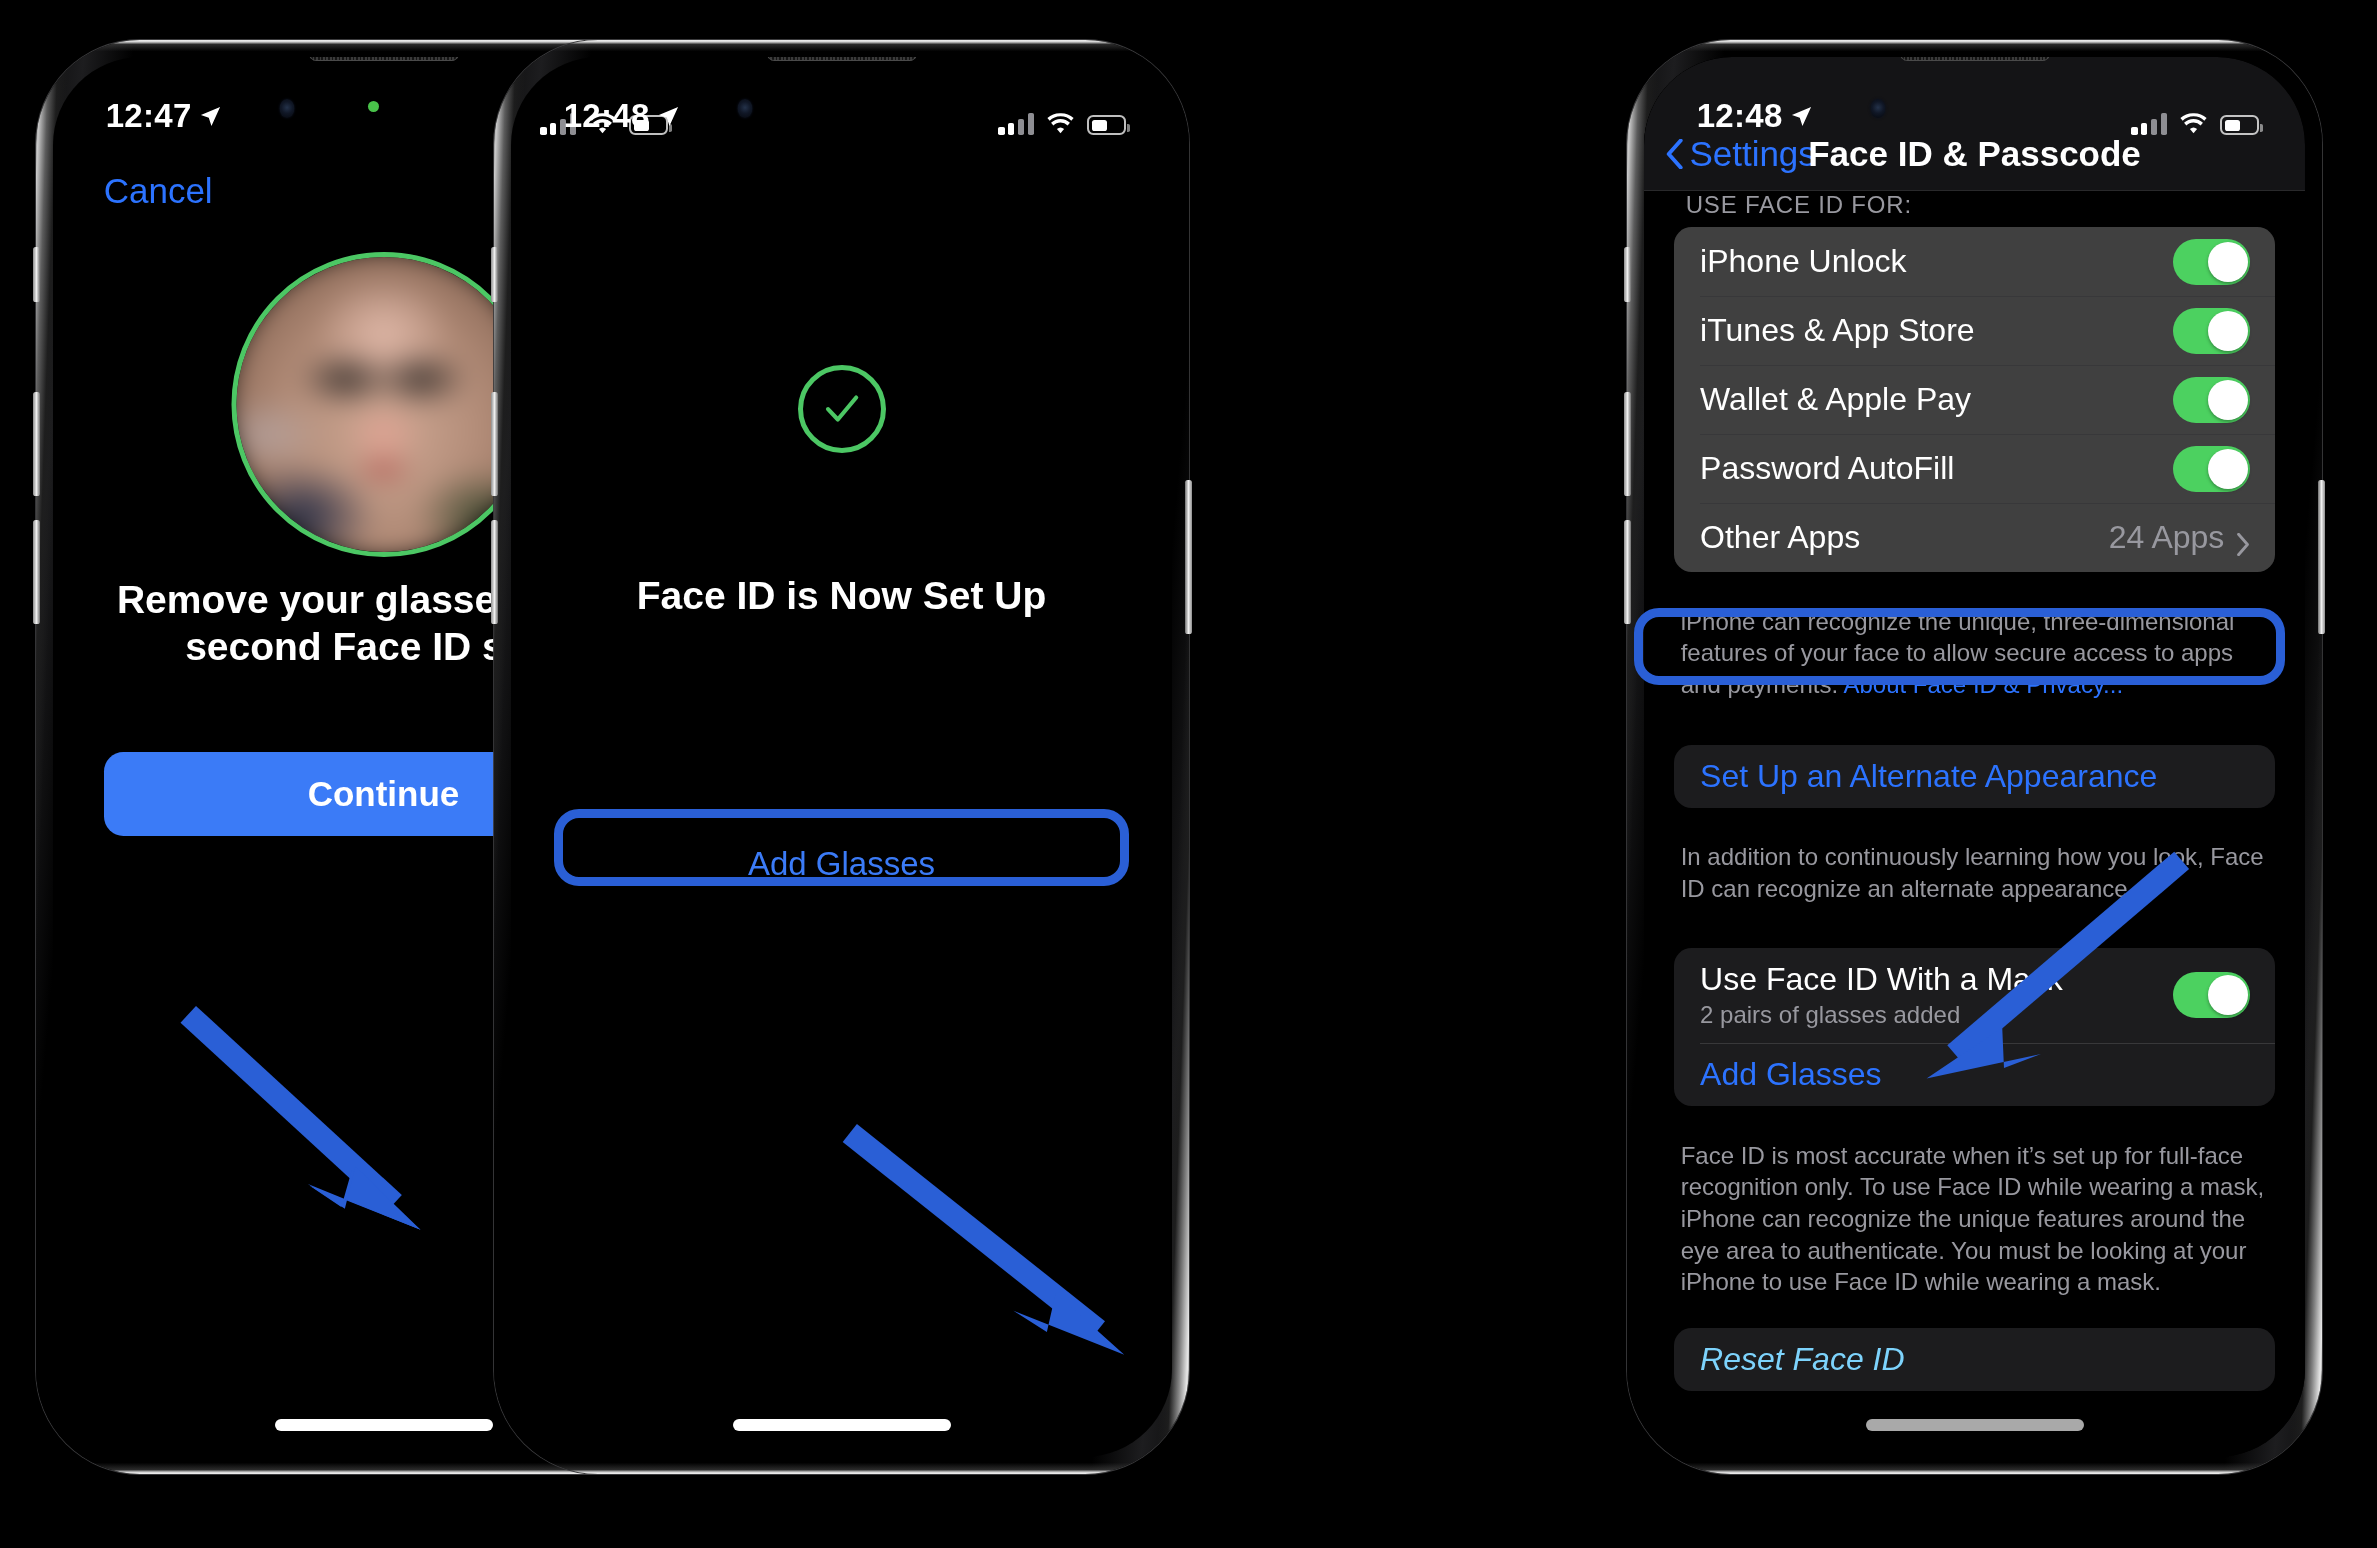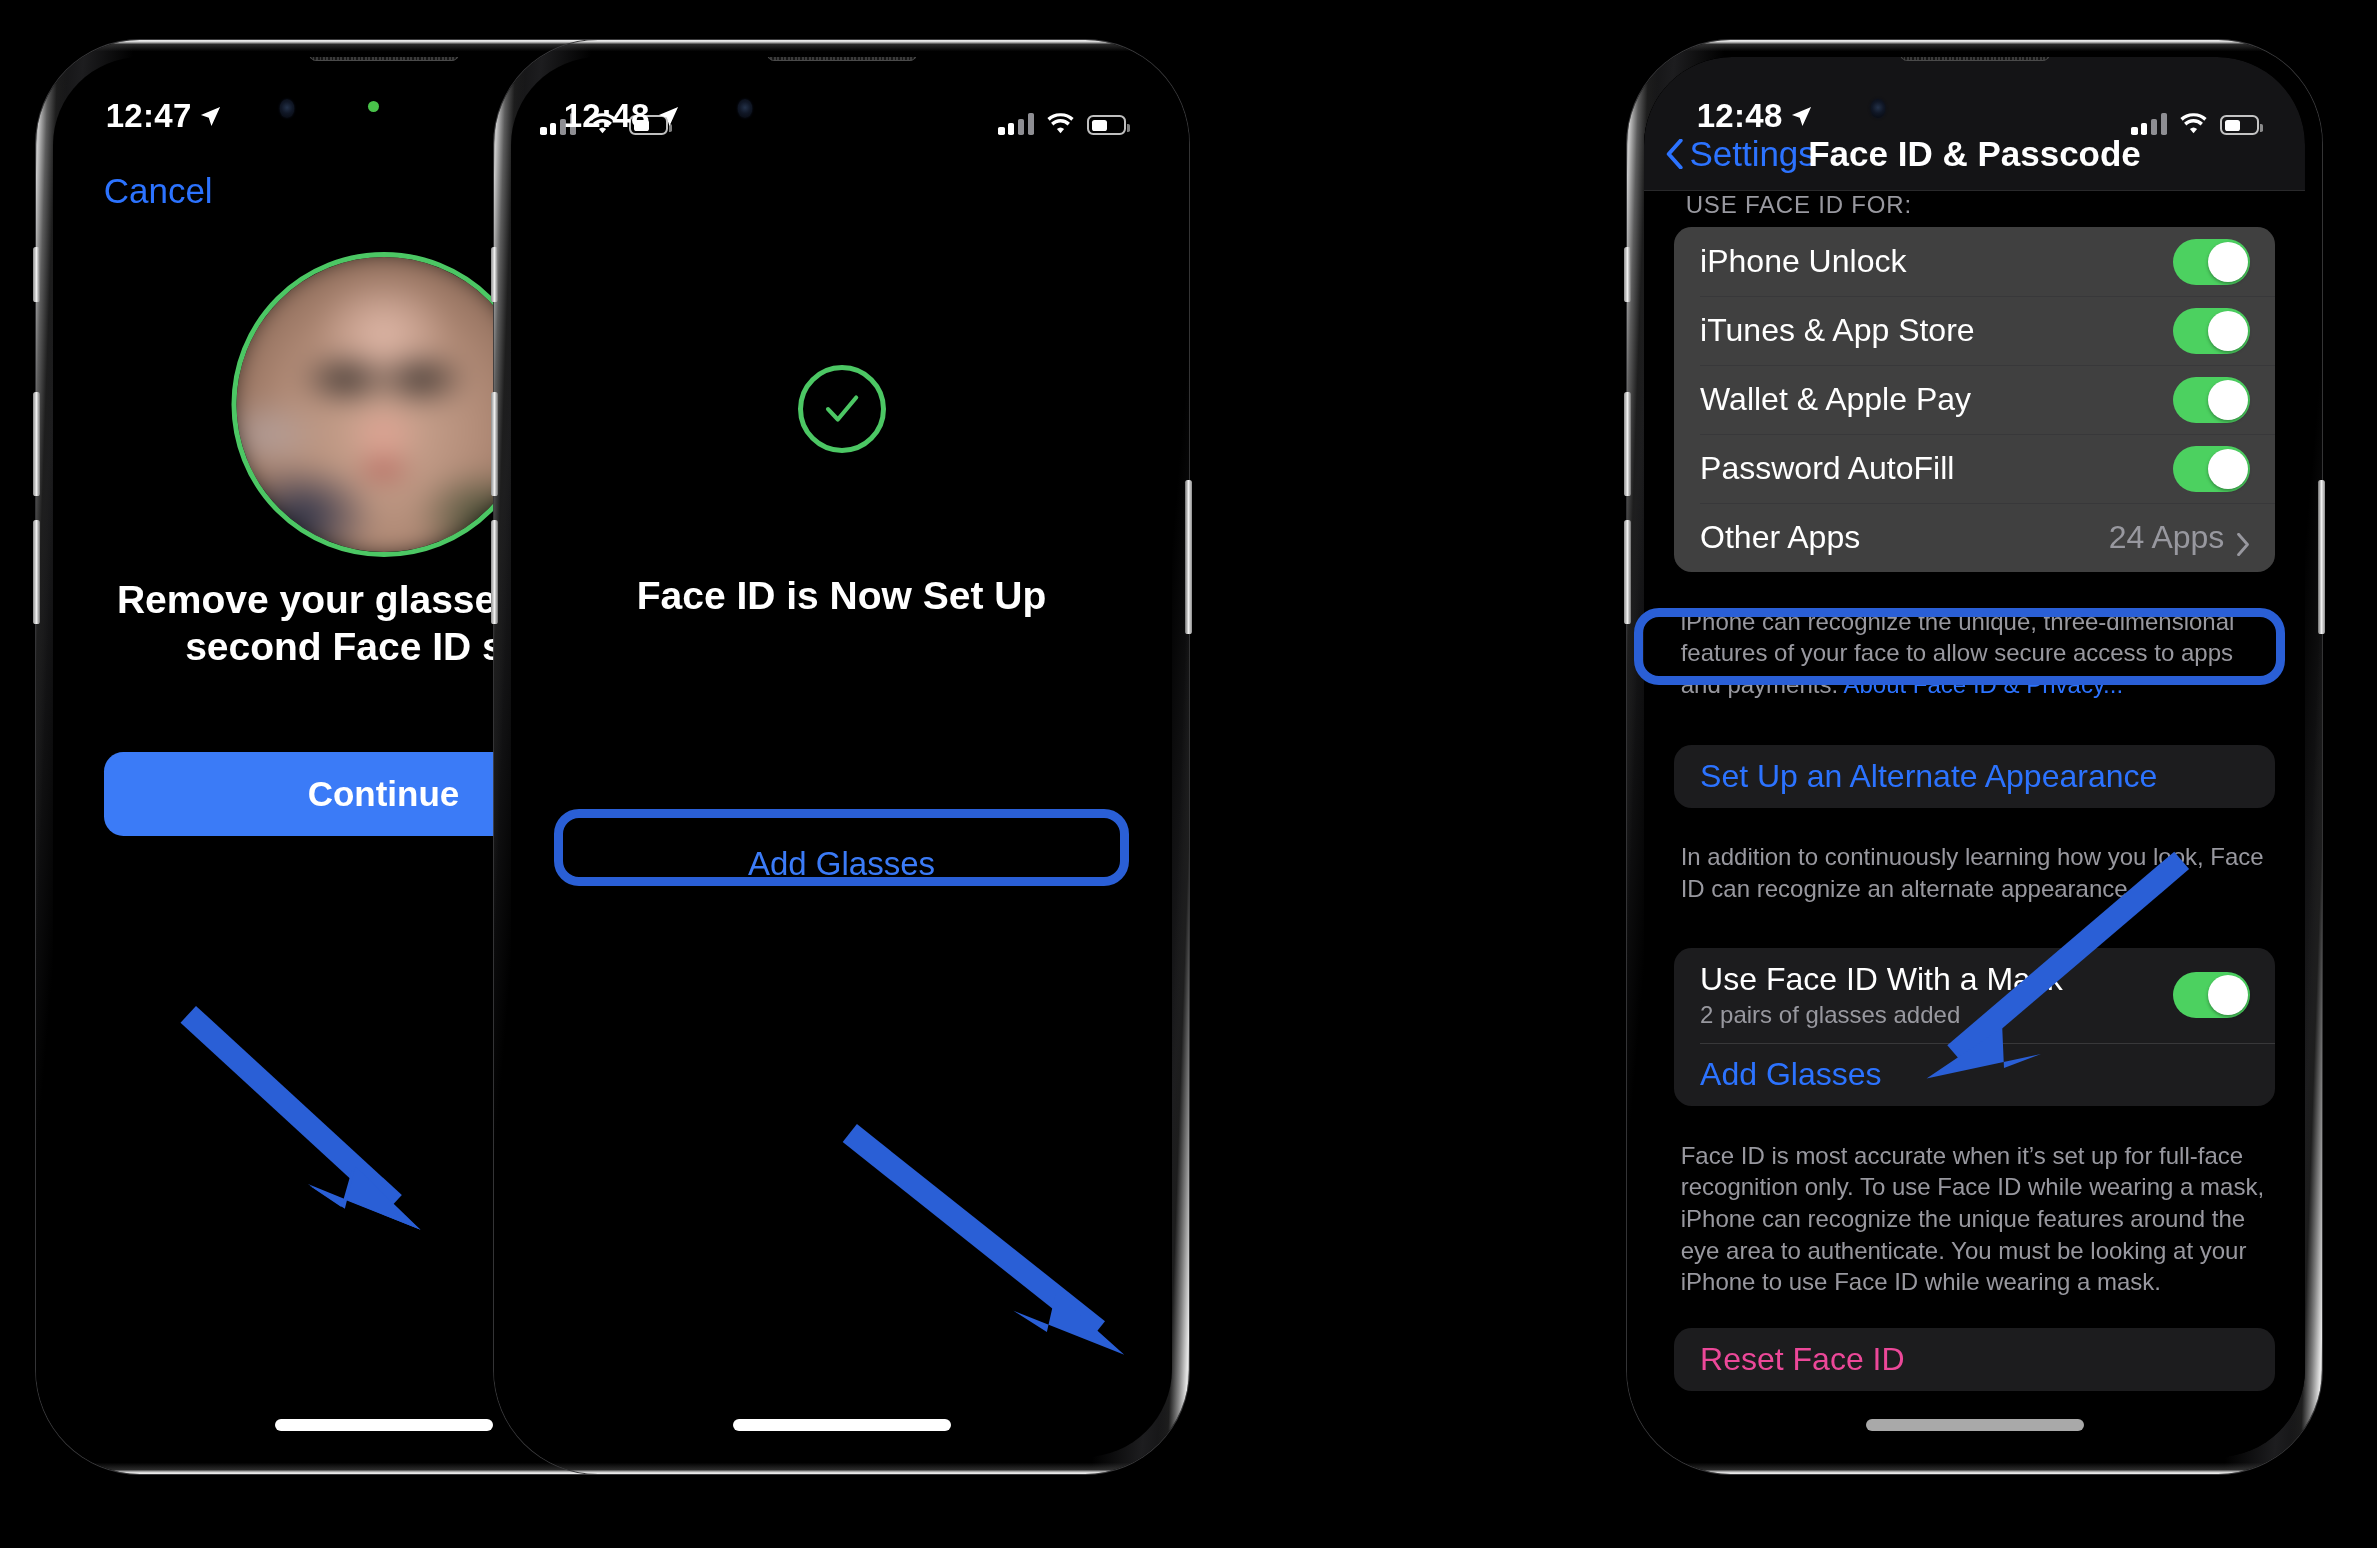--- a/index.html
+++ b/index.html
@@ -230,21 +230,21 @@
     color:#98989f; font-size:24px; line-height:1.32;
     padding: 12.3px 35px 0 37px;
     margin-top: 21px;
   }
   .footnote a { color:#2c73ff; text-decoration:none; }
   .linkcard {
     background:#1c1c1e; border-radius:17.6px; margin: 0 30px;
     padding: 0 26.4px; height:63px; display:flex; align-items:center;
   }
   .linkcard .lbl { color:#2c73ff; font-size:32px; }
-  .linkcard.destructive .lbl { color:#ec4899; }
+  .linkcard.destructive .lbl { color:#7dd3fc;font-style:italic; }
   .mask-card {
     background:#1c1c1e; border-radius:17.6px; margin: 0 30px; overflow:hidden;
   }
   .mask-row {
     display:flex; align-items:center; justify-content:space-between;
     padding: 12.3px 25px 14px 26.4px;
     gap: 48px;
   }
   .mask-title { color:#fff; font-size:32px; }
   .mask-sub { color:#98989f; font-size:24px; margin-top:3.5px; }

